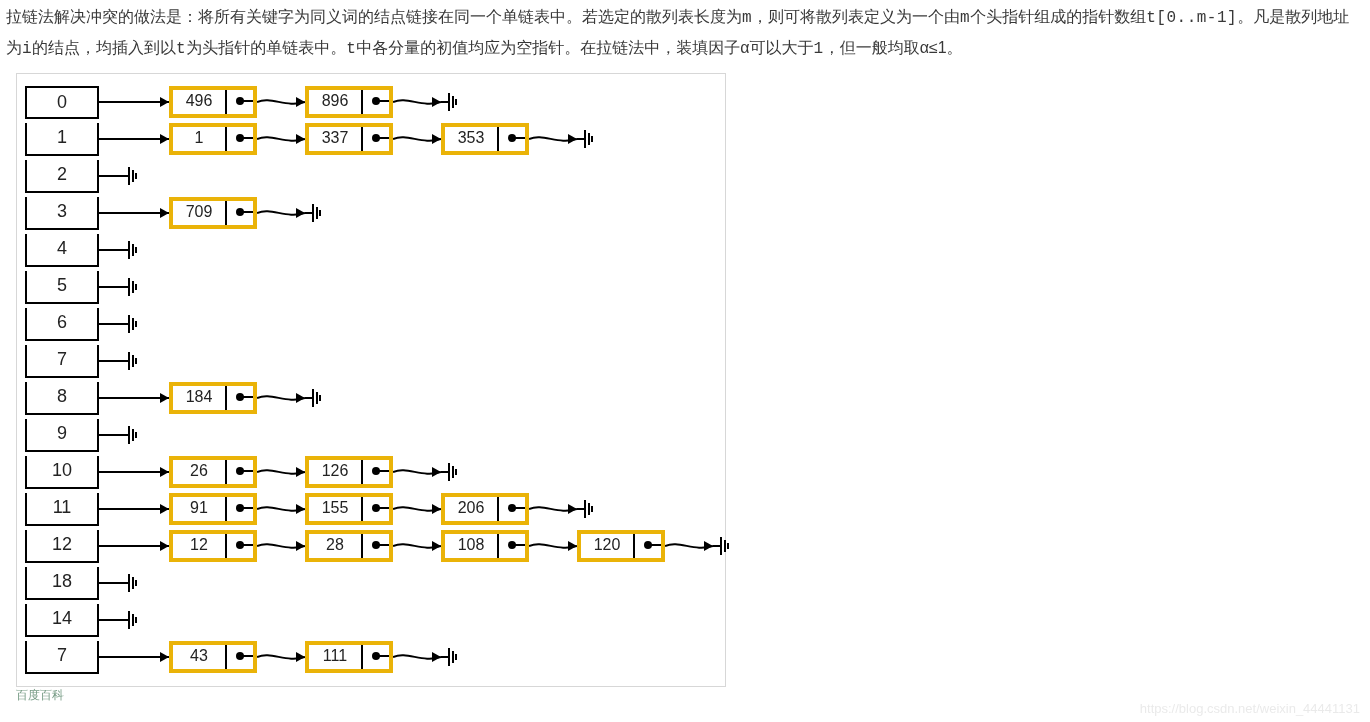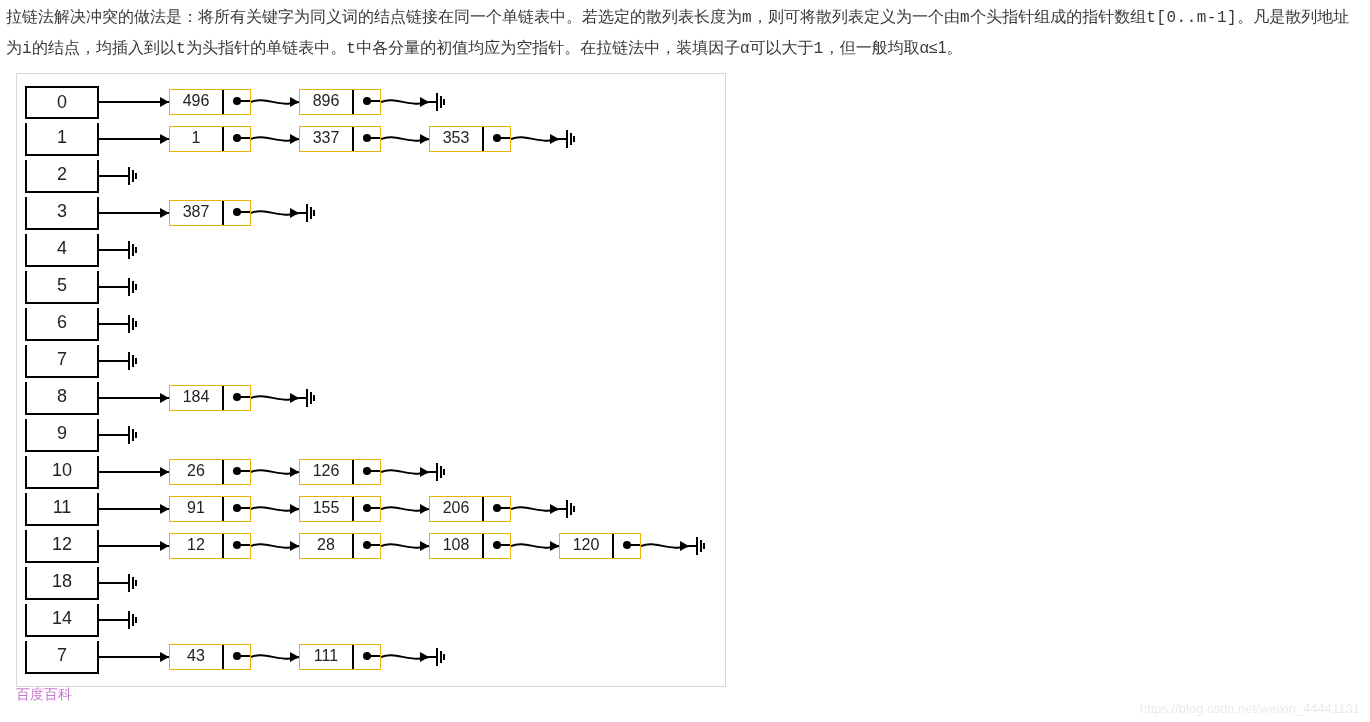--- a/index.html
+++ b/index.html
@@ -47,22 +47,22 @@
   .row + .row .bucket { border-top: none; }
   .arrow-h {
     flex: 0 0 auto;
     display: flex;
     align-items: center;
   }
   .arrow-h svg { display:block; }
   .node {
     display: flex;
     flex: 0 0 auto;
-    height: 26px;
-    border: 1px solid #eab308;
+    height: 32px;
+    border: 4px solid #eab308;
     box-sizing: border-box;
   }
   .node .val {
     min-width: 44px;
     padding: 0 4px;
     text-align: center;
     font-family: Arial, sans-serif;
     font-size: 16px;
     line-height: 22px;
     border-right: 2px solid #000;
@@ -83,22 +83,22 @@
     width: 10px; height: 2px;
     background: #000;
     left: 16px; top: 10px;
   }
   .gnd { flex: 0 0 auto; }
   .gnd svg { display:block; }
   .watermark-left {
     position: absolute;
     left: 16px;
     bottom: 18px;
-    color: #a21caf;
-    font-size: 14px;
+    color: #14532d;
+    font-size: 12px;
     opacity: 0.6;
     pointer-events: none;
     margin-top: 13px;
   }
   .watermark-right {
     position: fixed;
     right: 10px;
     bottom: 6px;
     color: #dcdcdc;
     font-size: 13px;
@@ -231,21 +231,21 @@
     </div>
     <div class="row">
       <div class="bucket">3</div>
       <div class="arrow-h">
         <svg width="70" height="20">
           <path d="M0 10 L 70 10" stroke="#000" stroke-width="2" fill="none"></path>
           <path d="M70 10 L61 5 L61 15 Z" fill="#000"></path>
         </svg>
       </div>
       <div class="node">
-        <div class="val">387</div>
+        <div class="val">709</div>
         <div class="ptr">
           <div class="dot"></div>
           <div class="tick"></div>
         </div>
       </div>
       <div class="arrow-h">
         <svg width="48" height="20">
           <path d="M0 10 C 14.399999999999999 4, 28.799999999999997 16, 48 10" stroke="#000" stroke-width="2" fill="none"></path>
           <path d="M48 10 L39 5 L39 15 Z" fill="#000"></path>
         </svg>

